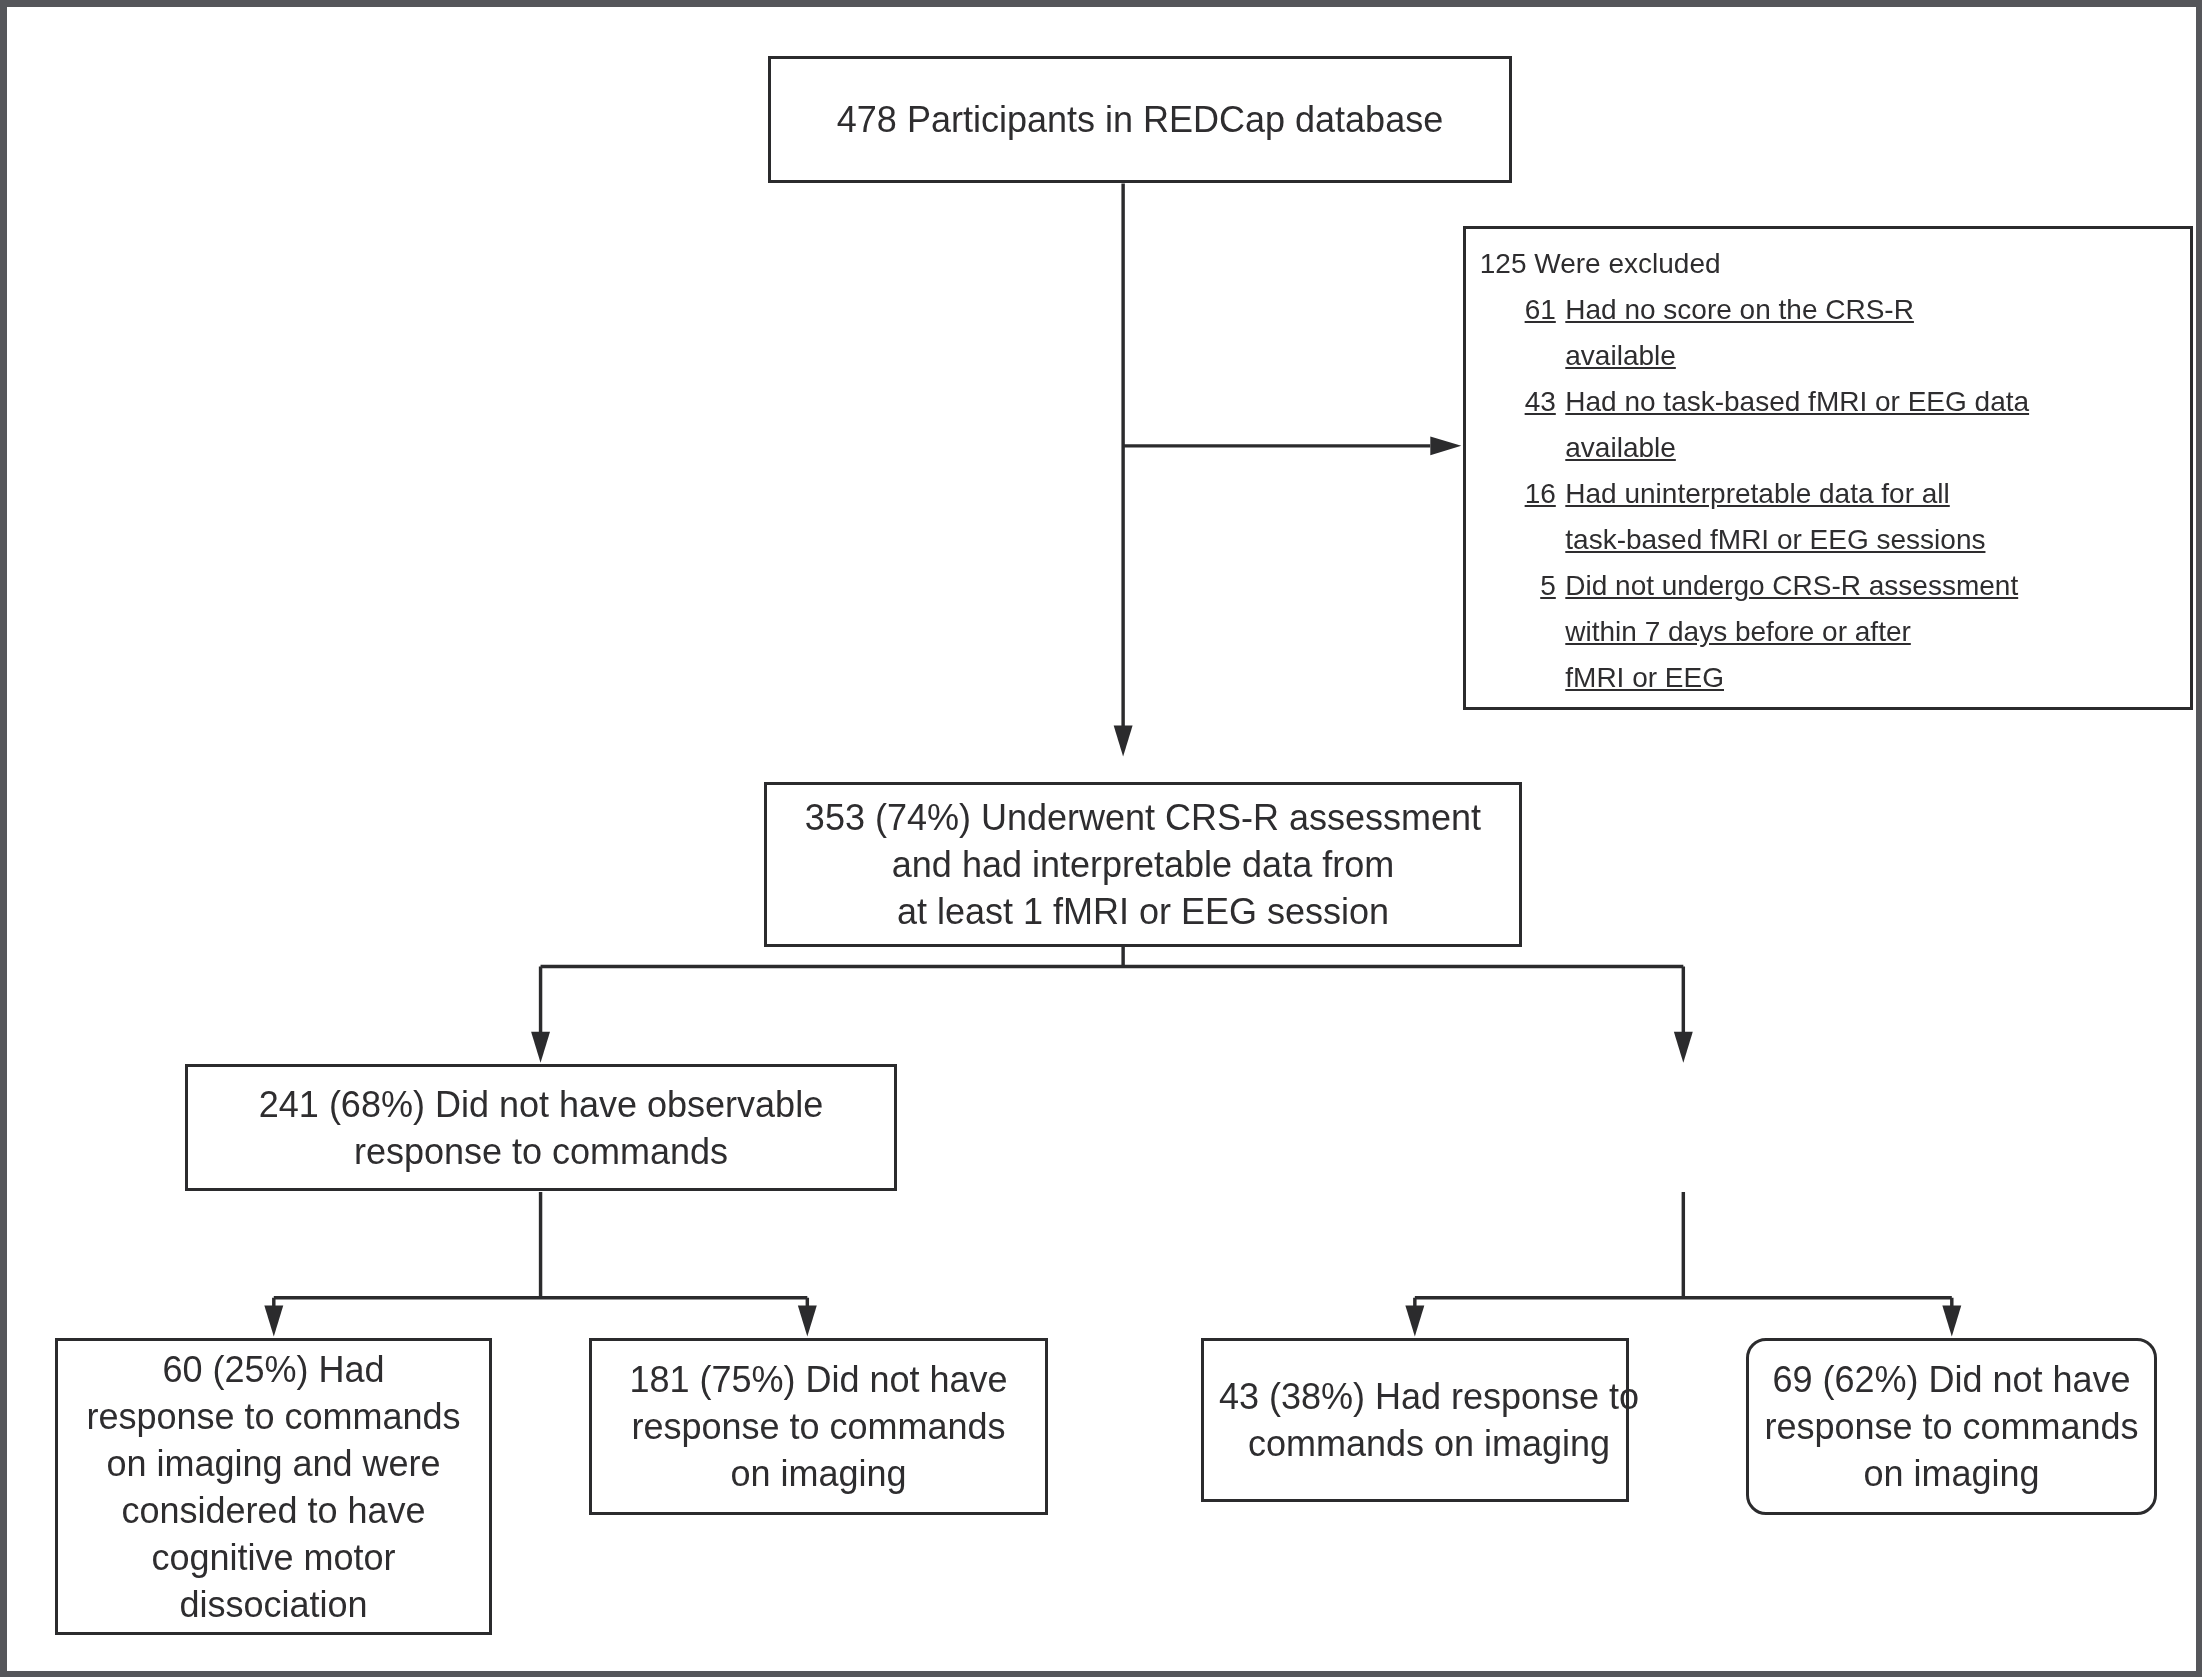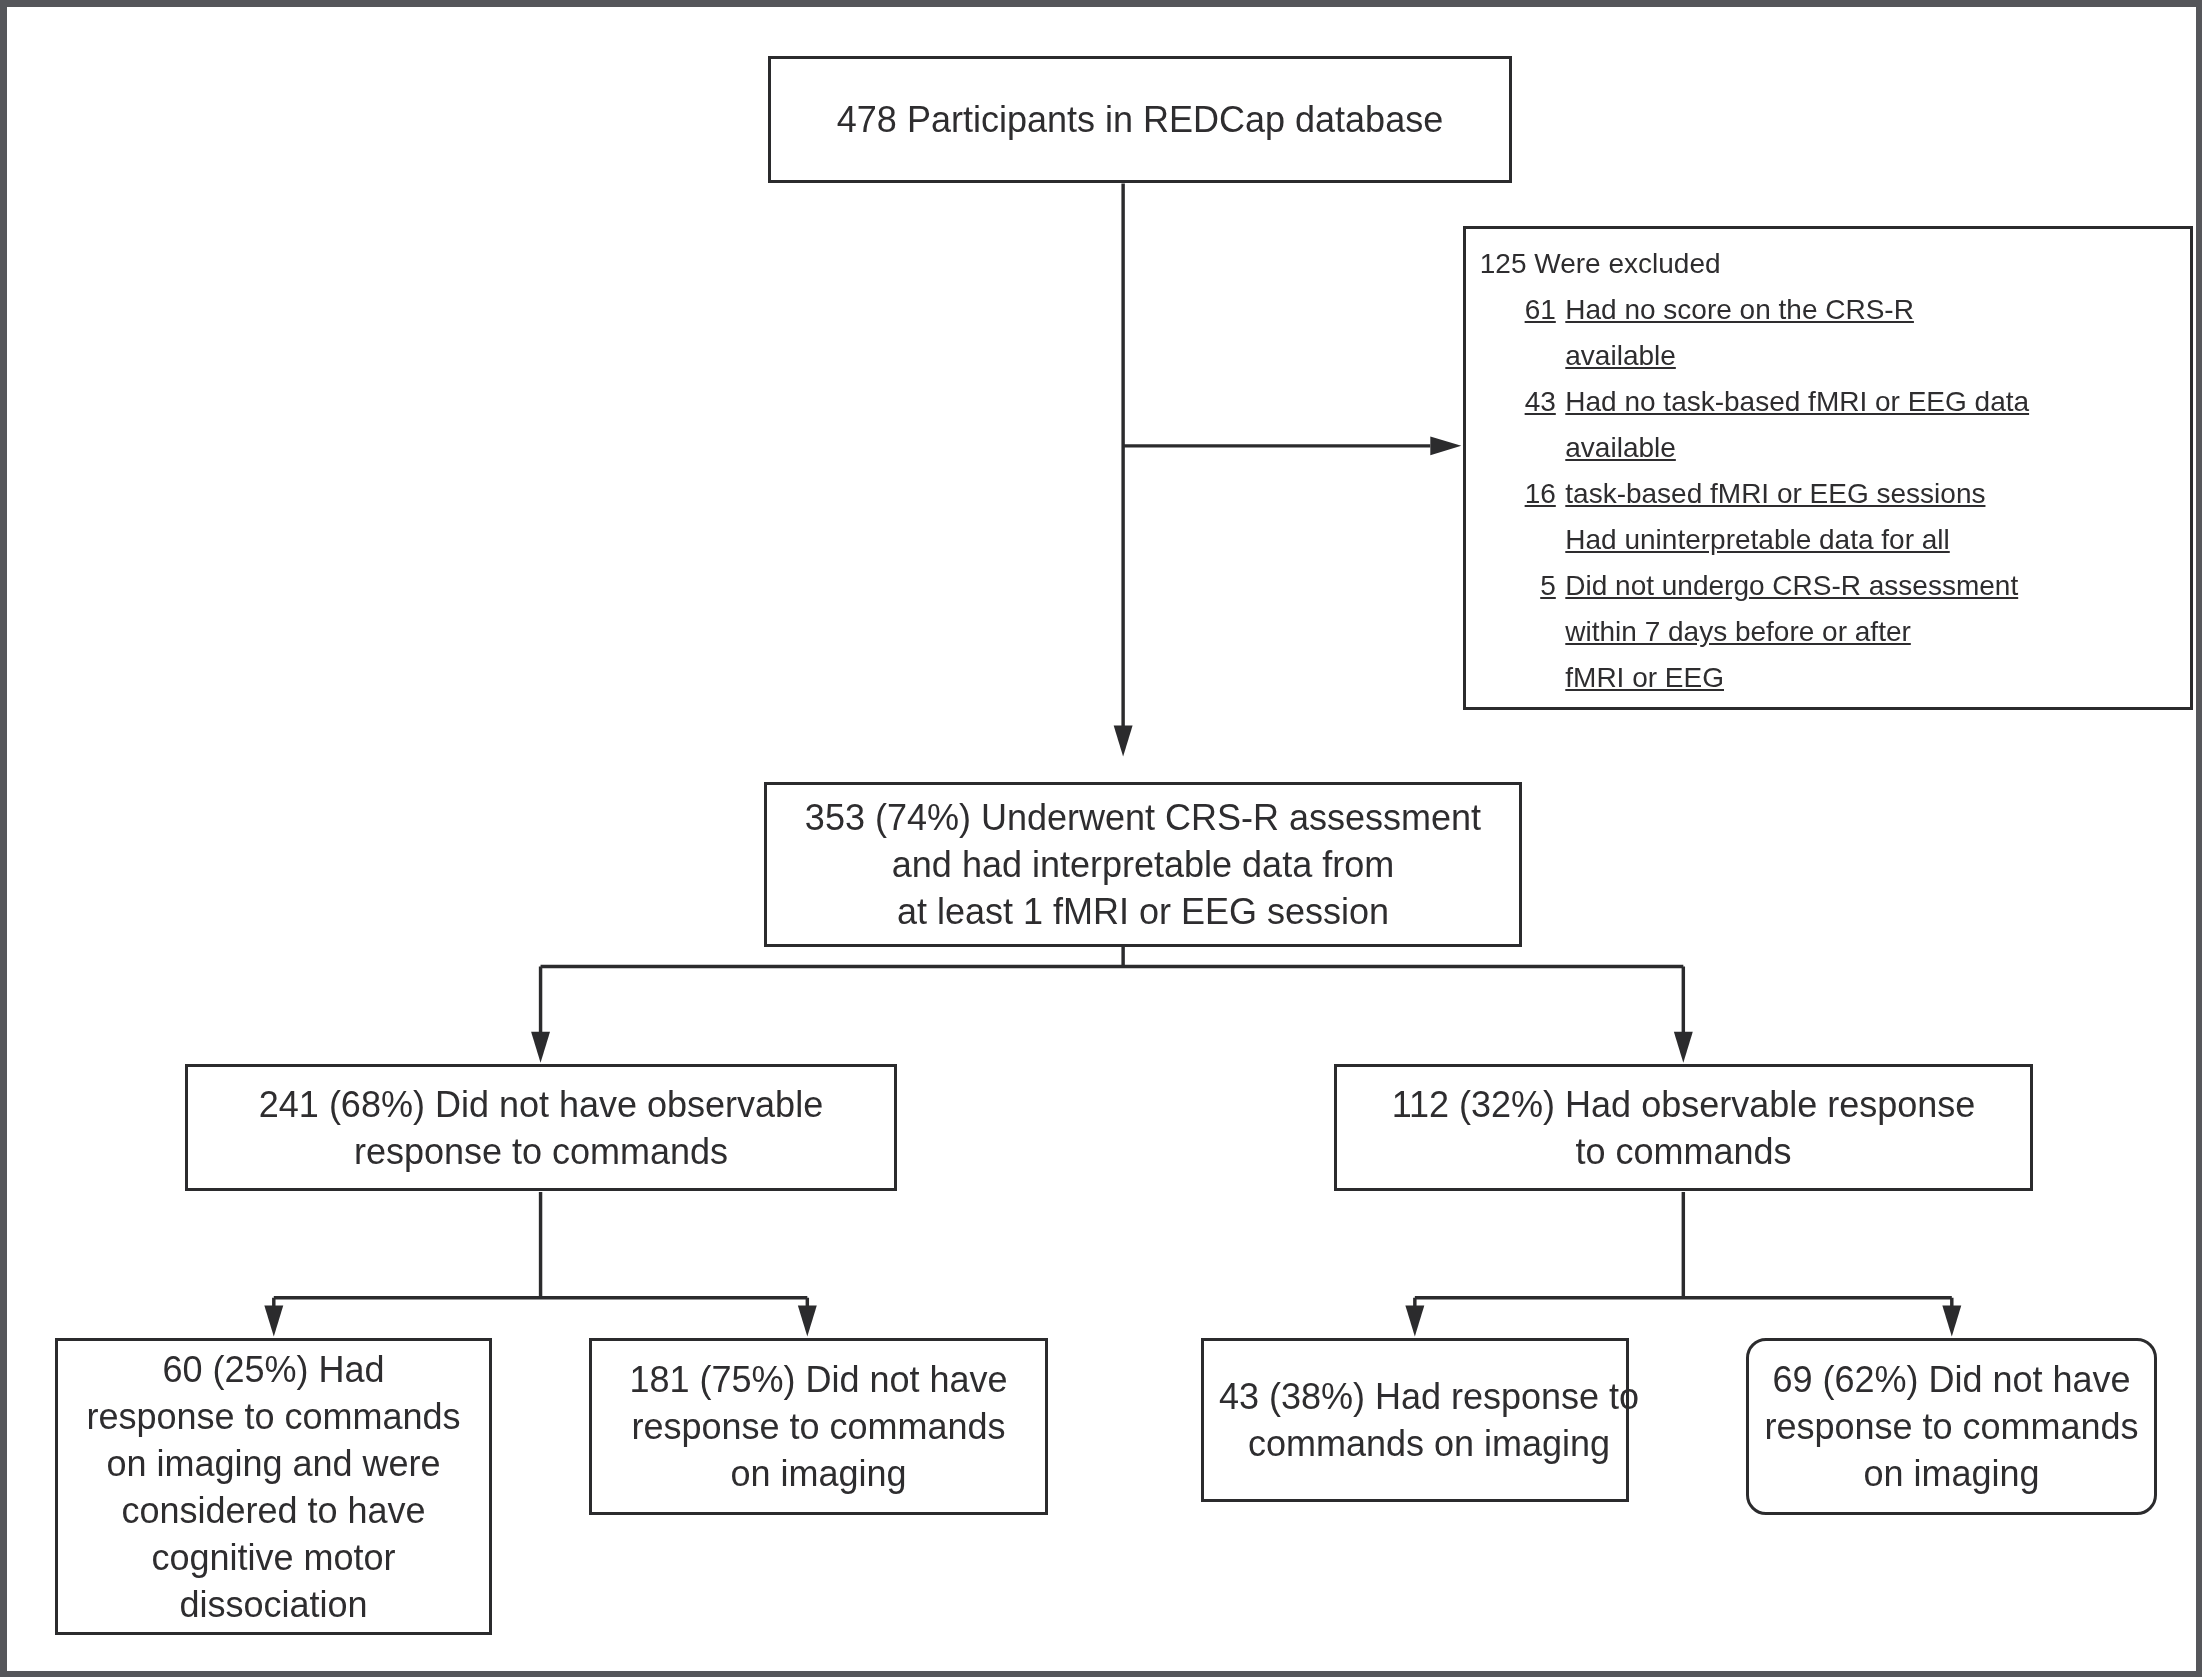--- a/index.html
+++ b/index.html
@@ -107,22 +107,22 @@
       <div class="item">
         <div class="num">43</div>
         <div class="txt">
           <div class="line">Had no task-based fMRI or EEG data</div>
           <div class="line">available</div>
         </div>
       </div>
       <div class="item">
         <div class="num">16</div>
         <div class="txt">
+          <div class="line">Had uninterpretable data for all</div>
           <div class="line">task-based fMRI or EEG sessions</div>
-          <div class="line">Had uninterpretable data for all</div>
         </div>
       </div>
       <div class="item">
         <div class="num">5</div>
         <div class="txt">
           <div class="line">Did not undergo CRS-R assessment</div>
           <div class="line">within 7 days before or after</div>
           <div class="line">fMRI or EEG</div>
         </div>
       </div>
@@ -132,24 +132,20 @@
       <div class="line">353 (74%) Underwent CRS-R assessment</div>
       <div class="line">and had interpretable data from</div>
       <div class="line">at least 1 fMRI or EEG session</div>
     </div>
 
   <div class="box" id="box-no-observable">
       <div class="line">241 (68%) Did not have observable</div>
       <div class="line">response to commands</div>
     </div>
 
-  <div class="box" id="box-observable">
-      <div class="line">112 (32%) Had observable response</div>
-      <div class="line">to commands</div>
-    </div>
 
   <div class="box" id="box-cmd">
       <div class="line">60 (25%) Had</div>
       <div class="line">response to commands</div>
       <div class="line">on imaging and were</div>
       <div class="line">considered to have</div>
       <div class="line">cognitive motor</div>
       <div class="line">dissociation</div>
     </div>
 

